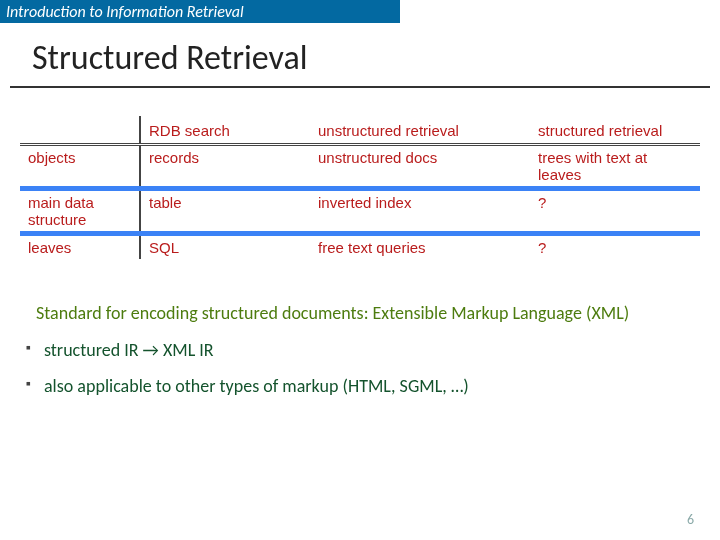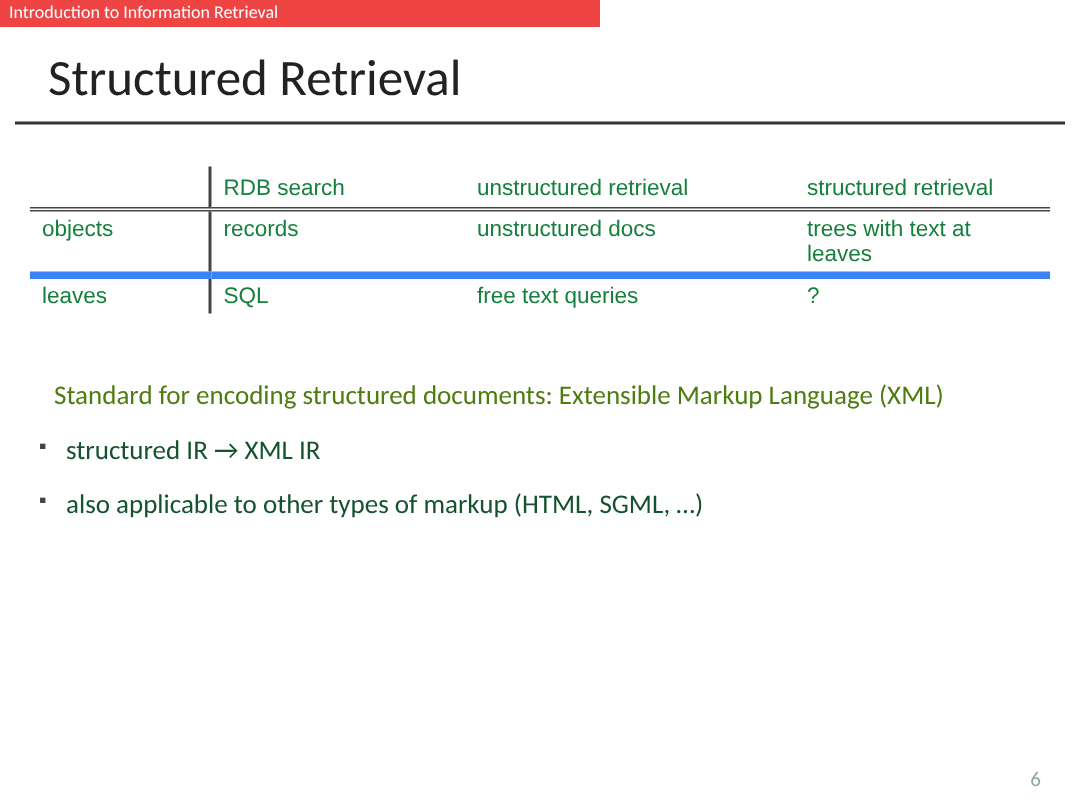--- a/index.html
+++ b/index.html
@@ -1,21 +1,22 @@
 <!DOCTYPE html>
 <html><head>
 <meta charset="utf-8">
 <style>
   * { margin: 0; padding: 0; box-sizing: border-box; }
   html, body { width: 720px; height: 540px; font-family: Calibri, Arial, sans-serif; background: #fff; }
   .header-bar {
-    background: #ef4444;
+    background: #0369a1;
     color: #fff;
     padding: 2px 6px;
-    font-size: 12px;
+    font-size: 16px;
+    font-style: italic;
     width: 400px;
   }
   .title {
     font-size: 34px;
     color: #222;
     margin: 14px 0 8px 32px;
     font-weight: 400;
   }
   .hr-under-title {
     border: none;
@@ -29,21 +30,21 @@
     padding: 8px 14px 10px 14px;
     margin: 0 20px 0 20px;
     border-top-right-radius: 10px;
     font-family: "Trebuchet MS", Arial, sans-serif;
   }
   .tbl {
     margin: 0 20px;
     width: calc(100% - 40px);
     font-family: "Trebuchet MS", Arial, sans-serif;
     font-size: 15px;
-    color: #15803d;
+    color: #b91c1c;
     border-collapse: collapse;
   }
   .tbl td { padding: 3px 8px; vertical-align: top; }
   .tbl .col1 { width: 120px; border-right: 2px solid #444; }
   .tbl .col2 { width: 170px; }
   .tbl .col3 { width: 220px; }
   .tbl .headrow td { border-bottom: 3px double #444; padding-top: 6px; padding-bottom: 4px; }
   .tbl .underline td { border-bottom: 5px solid #3b82f6; }
   .body-text {
     margin: 42px 36px 0 36px;
@@ -81,20 +82,26 @@
       <td class="col2">RDB search</td>
       <td class="col3">unstructured retrieval</td>
       <td>structured retrieval</td>
     </tr>
     <tr class="underline">
       <td class="col1">objects</td>
       <td>records</td>
       <td>unstructured docs</td>
       <td>trees with text at leaves</td>
     </tr>
+    <tr class="underline">
+      <td class="col1">main data structure</td>
+      <td>table</td>
+      <td>inverted index</td>
+      <td>?</td>
+    </tr>
     <tr>
       <td class="col1">leaves</td>
       <td>SQL</td>
       <td>free text queries</td>
       <td>?</td>
     </tr>
   </tbody>
     </table>
 
   <p class="body-text">Standard for encoding structured documents: Extensible Markup Language (XML)</p>

